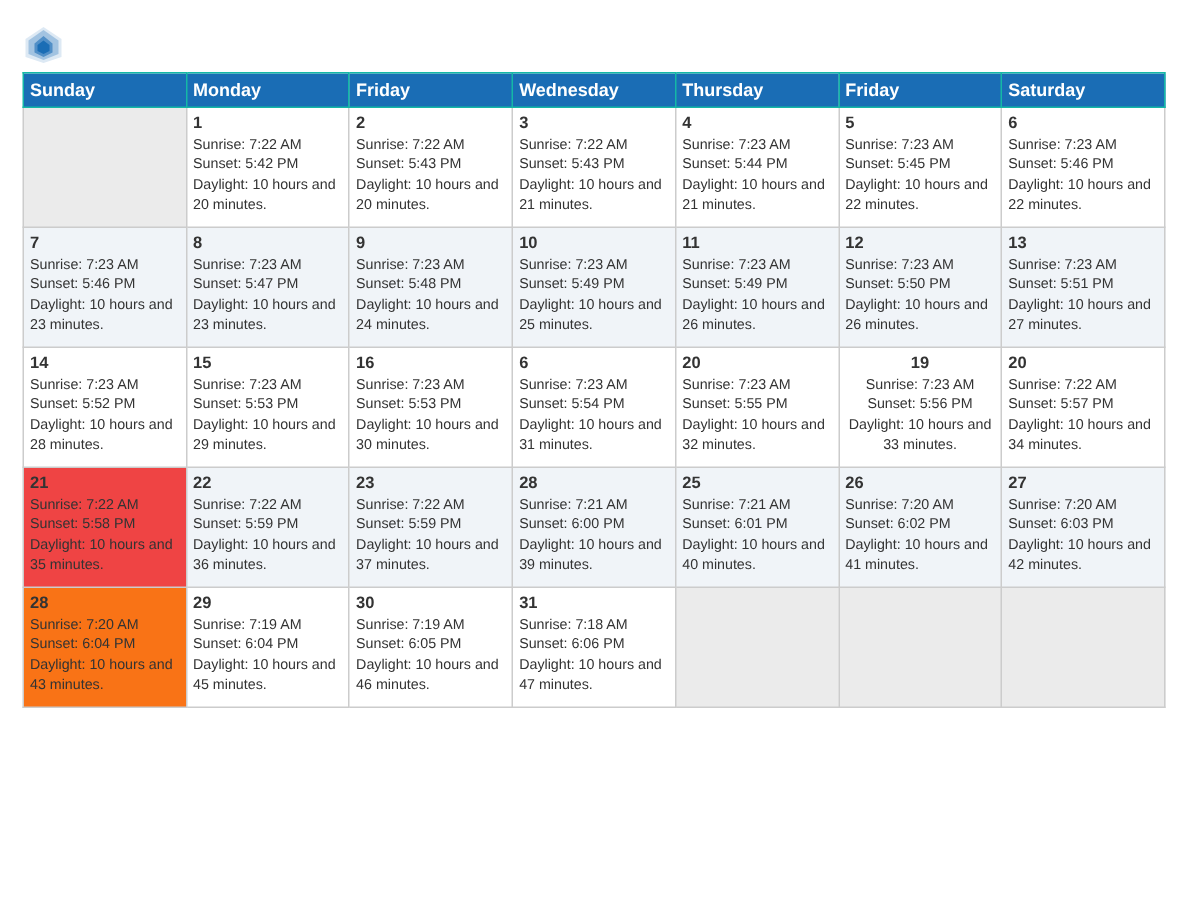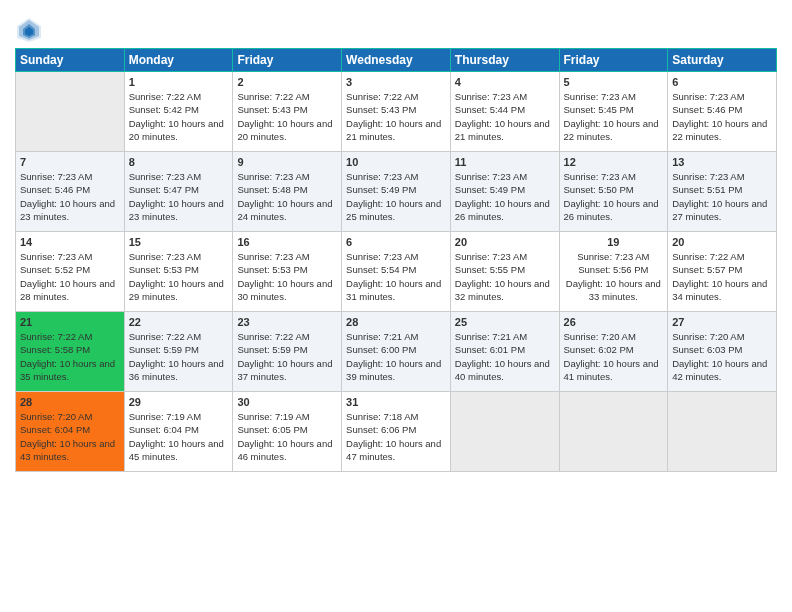--- a/index.html
+++ b/index.html
@@ -215,21 +215,21 @@
         <td style="background: rgb(255, 255, 255); text-align: center;">
           <div class="day-num">19</div>
           <div class="day-info">Sunrise: 7:23 AM<br>Sunset: 5:56 PM<br>Daylight: 10 hours and 33 minutes.</div>
         </td>
         <td style="background: rgb(255, 255, 255);">
           <div class="day-num">20</div>
           <div class="day-info">Sunrise: 7:22 AM<br>Sunset: 5:57 PM<br>Daylight: 10 hours and 34 minutes.</div>
         </td>
       </tr>
       <tr>
-        <td style="background: #22c55e; margin-top: 20px;">
+        <td style="background: #ef4444; margin-top: 20px;">
           <div class="day-num">21</div>
           <div class="day-info">Sunrise: 7:22 AM<br>Sunset: 5:58 PM<br>Daylight: 10 hours and 35 minutes.</div>
         </td>
         <td style="background: rgb(240, 244, 248);">
           <div class="day-num">22</div>
           <div class="day-info">Sunrise: 7:22 AM<br>Sunset: 5:59 PM<br>Daylight: 10 hours and 36 minutes.</div>
         </td>
         <td style="background: rgb(240, 244, 248);">
           <div class="day-num">23</div>
           <div class="day-info">Sunrise: 7:22 AM<br>Sunset: 5:59 PM<br>Daylight: 10 hours and 37 minutes.</div>

